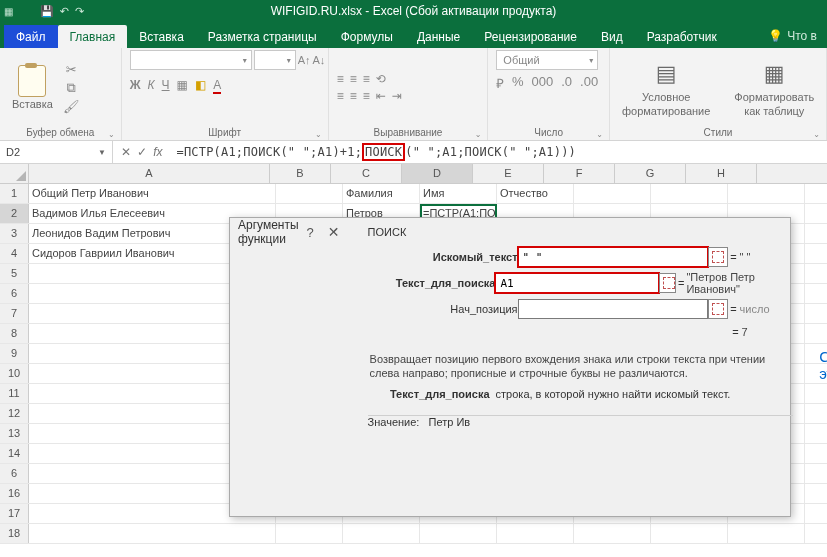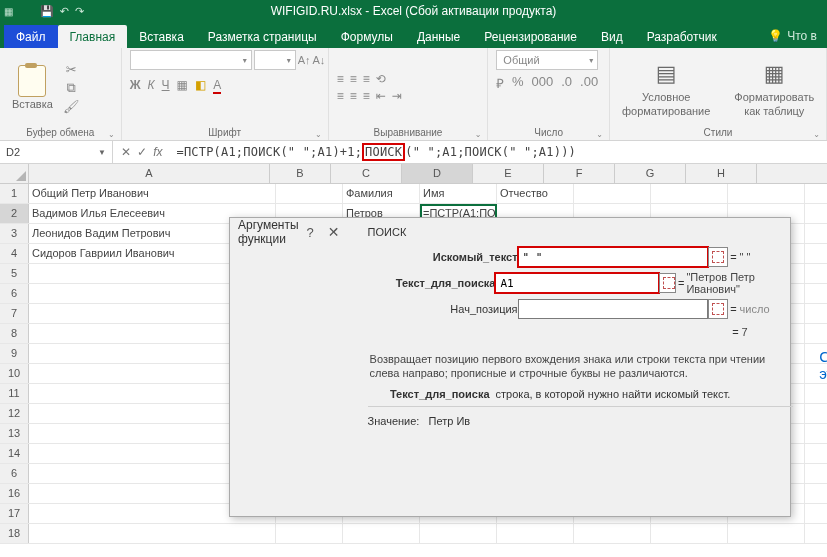--- a/index.html
+++ b/index.html
@@ -62,21 +62,21 @@
 .argrow .lbl{width:150px;text-align:right;font-weight:bold}
 .argrow .inp{width:180px;height:18px;border:1px solid #7a7a7a;background:#fff;padding:0 4px;font-size:11px;font-family:Consolas,monospace}
 .argrow .inp.hl{outline:2px solid #d40202;outline-offset:-1px}
 .argrow .picker{width:18px;height:18px;border:1px solid #888;background:#fff;position:relative;cursor:pointer}
 .argrow .picker::before{content:"";position:absolute;left:3px;top:3px;width:10px;height:10px;border:1px dashed #c05050}
 .argrow .eq{width:12px;text-align:center}
 .argrow .res{font-size:11px;color:#444}
 .desc{padding:10px 2px 6px;line-height:14px;color:#444}
 .desc2{padding:2px 2px 6px;display:flex;gap:6px}
 .desc2 .b{font-weight:bold;min-width:120px;text-align:right}
-.valrow{border-top:1px solid #cfcfcf;margin-top:0;padding-top:8px}
+.valrow{border-top:1px solid #cfcfcf;margin-top:9px;}
 .dlg-foot{display:flex;align-items:center;padding:6px 12px 10px;gap:10px}
 .dlg-foot .link{color:#0066cc;cursor:pointer;font-size:15px}
 .dlg-foot .sp{flex:1}
 .dlg-foot button{width:76px;height:22px;background:#e9e9e9;border:1px solid #adadad;font-size:11px;cursor:pointer}
 </style>
 </head>
 <body>
 
 <div class="titlebar">
   <div class="wincontrols">

